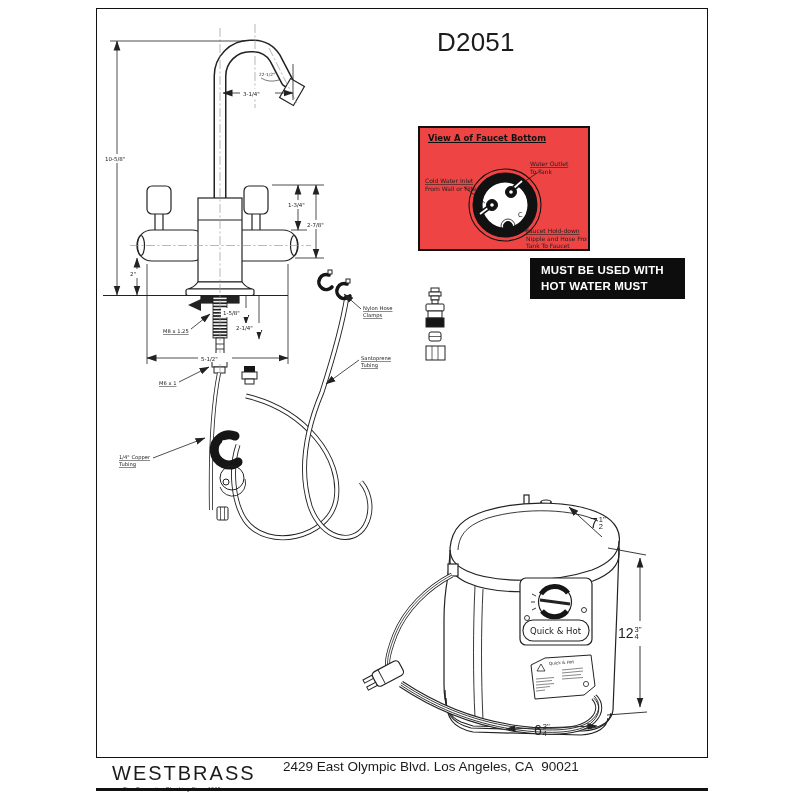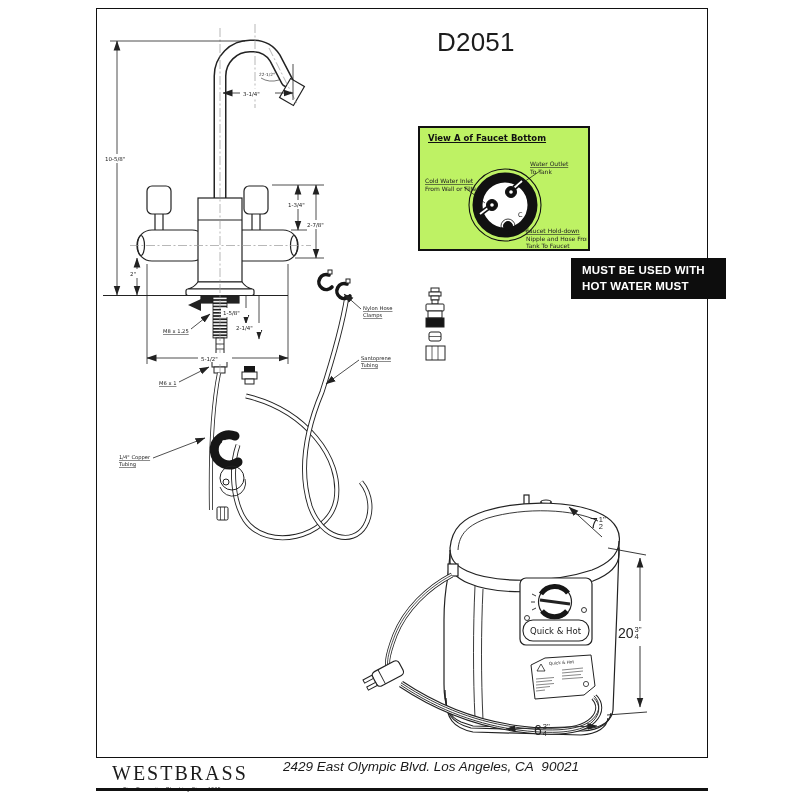--- a/index.html
+++ b/index.html
@@ -4,36 +4,36 @@
 <style>
   html,body{margin:0;padding:0;background:#fff;}
   #page{position:relative;width:800px;height:800px;background:#fff;overflow:hidden;
         font-family:"Liberation Sans",sans-serif;color:#1d1d1d;}
   #frame{position:absolute;left:96px;top:8px;width:610px;height:748px;border:1.8px solid #111;}
   #title{position:absolute;left:437px;top:27px;font-size:26px;line-height:31px;color:#1c1c1c;letter-spacing:.2px;}
   svg text{font-family:"DejaVu Sans",sans-serif;fill:#222;}
   .dimtxt{font-size:5.5px;}
   .u{text-decoration:underline;}
   
-  #detailbox{position:absolute;left:418px;top:126px;width:172px;height:125px;border:2.4px solid #111;background:#bef264;box-sizing:border-box;}
+  #detailbox{position:absolute;left:418px;top:126px;width:172px;height:125px;border:2.4px solid #111;background:#ef4444;box-sizing:border-box;}
   #detailtitle{position:absolute;left:8px;top:5px;font-size:8.5px;font-weight:bold;text-decoration:underline;color:#111;
                font-family:"DejaVu Sans",sans-serif;}
   
-  #warnbox{position:absolute;left:571px;top:258px;width:155px;height:41px;background:#0d0d0d;color:#fff;
+  #warnbox{position:absolute;left:530px;top:258px;width:155px;height:41px;background:#0d0d0d;color:#fff;
            font-weight:bold;font-size:11.5px;line-height:15.5px;padding:5px 0 0 11px;box-sizing:border-box;letter-spacing:.2px;}
   
   .tankdim{position:absolute;display:flex;align-items:flex-start;font-size:14px;color:#222;}
   .frac{display:inline-flex;flex-direction:column;font-size:7.5px;line-height:7px;margin-left:1px;margin-top:1px;text-align:center;}
   .unit{font-size:8px;line-height:8px;margin-top:1px;}
   
   #footer-rule-bottom{position:absolute;left:96px;top:788px;width:612px;height:3px;background:#111;}
   #logo{position:absolute;left:112px;top:762px;width:120px;text-align:center;}
-  #logo .brand{font-family:Liberation Serif, serif;font-size:20px;letter-spacing:2px;color:#1b1b1b;}
+  #logo .brand{font-family:Liberation Sans, sans-serif;font-size:20px;letter-spacing:2px;color:#1b1b1b;}
   #logo .tagline{font-size:5px;letter-spacing:.4px;color:#333;margin-top:1px;}
-  #address{position:absolute;left:283px;top:760px;font-size:13.5px;line-height:13.5px;color:#1b1b1b;font-style:italic;}
+  #address{position:absolute;left:283px;top:760px;font-size:13.5px;line-height:13.5px;color:#1b1b1b;}
 </style>
 </head>
 <body>
 
 <div id="page">
 
   <div id="frame"></div>
 
   <div id="title">
     <div>D2051</div>
@@ -319,21 +319,21 @@
 
   <div class="tankdim" style="left:590px;top:515px;">
     <span>7</span>
       <span class="frac">
         <span>1</span>
         <span>2</span>
       </span>
       <span class="unit">"</span>
   </div>
   <div class="tankdim" style="left:618px;top:625px;">
-    <span>20</span>
+    <span>12</span>
       <span class="frac">
         <span>3</span>
         <span>4</span>
       </span>
       <span class="unit">"</span>
   </div>
   <div class="tankdim" style="left:534px;top:722px;">
     <span>6</span>
       <span class="frac">
         <span>3</span>

